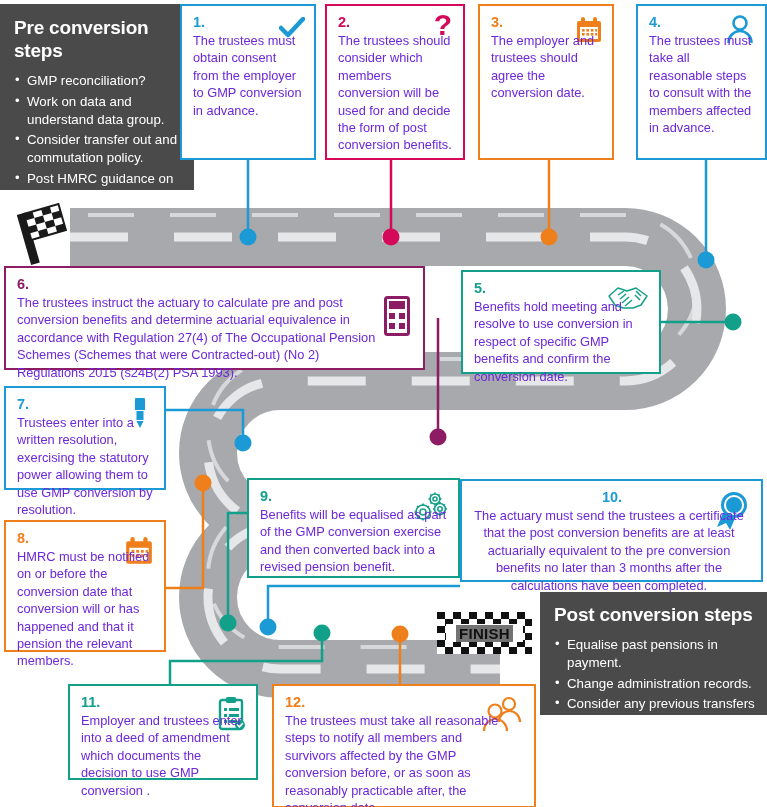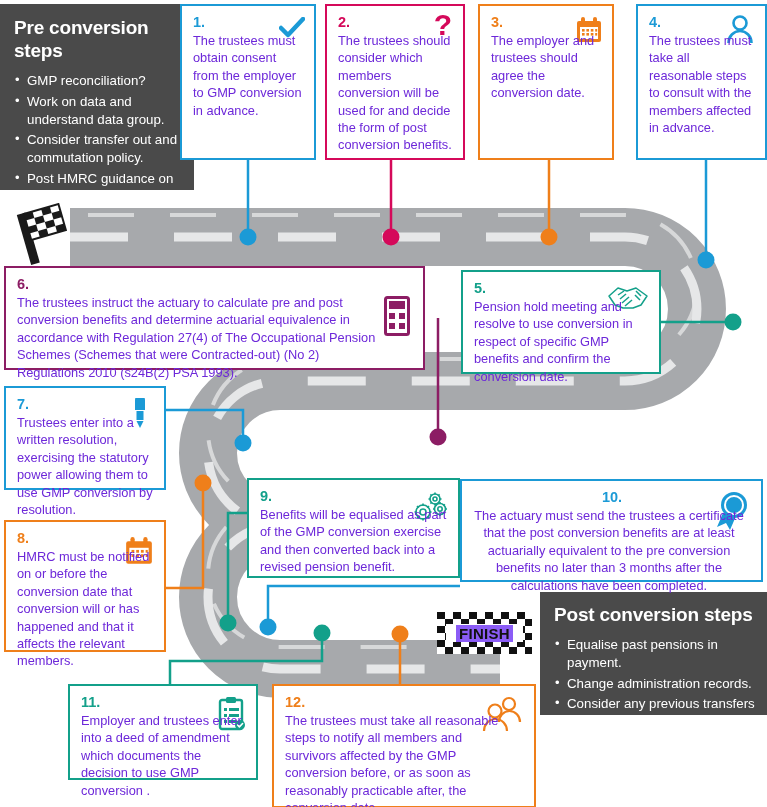--- a/index.html
+++ b/index.html
@@ -99,21 +99,21 @@
     align-items:center;
     justify-content:center;
     font-weight:bold;
     font-size:15px;
     letter-spacing:0.3px;
     color:#111;
   }
   .finish-label{
     position:relative;
     z-index:3;
-    background:#8b5cf6;
+    background:#737373;
     padding:1px 3px;
     line-height:1;
   }
 </style>
 </head>
 <body>
 
 <div id="stage">
 
   <svg class="road-layer" viewBox="0 0 767 807">
@@ -309,39 +309,39 @@
     <span class="icon" style="right:10px;top:8px;">
       <svg width="30" height="30" viewBox="0 0 30 30">
         <circle cx="15" cy="9" r="6.5" fill="none" stroke="#1b9ad6" stroke-width="2.6"></circle>
         <path d="M3.5 29 a11.5 12 0 0 1 23 0" fill="none" stroke="#1b9ad6" stroke-width="2.6"></path>
       </svg>
     </span>
   </div>
 
   <div class="card teal" style="left:461px;top:270px;width:200px;height:104px;">
     <span class="num">5.</span>
-    <span class="body">Pension hold meeting and resolve to use conversion in respect of specific GMP benefits and confirm the conversion date.</span>
+    <span class="body">Benefits hold meeting and resolve to use conversion in respect of specific GMP benefits and confirm the conversion date.</span>
     <span class="icon" style="right:8px;top:10px;">
       <svg width="46" height="32" viewBox="0 0 46 32">
         <g fill="none" stroke="#13a08a" stroke-width="1.5" stroke-linejoin="round">
           <path d="M4 14 L13 6 L22 9 L31 6 L42 14 L36 23 L28 26 L18 26 L10 23 Z"></path>
           <path d="M13 13 L19 9"></path>
             <path d="M15 17 L21 12"></path>
           <path d="M17 21 L24 15"></path>
             <path d="M20 24 L27 18"></path>
           <path d="M31 9 L36 14"></path>
             <path d="M30 13 L35 18"></path>
         </g>
       </svg>
     </span>
   </div>
 
   <div class="card purple" style="left:4px;top:266px;width:421px;height:104px;">
     <span class="num">6.</span>
-    <span class="body" style="width:370px;">The trustees instruct the actuary to calculate pre and post conversion benefits and determine actuarial equivalence in accordance with Regulation 27(4) of The Occupational Pension Schemes (Schemes that were Contracted-out) (No 2) Regulations 2010 (s24B(2) PSA 1993).</span>
+    <span class="body" style="width:370px;">The trustees instruct the actuary to calculate pre and post conversion benefits and determine actuarial equivalence in accordance with Regulation 27(4) of The Occupational Pension Schemes (Schemes that were Contracted-out) (No 2) Regulations 2015 (s24B(2) PSA 1993).</span>
     <span class="icon" style="right:13px;top:28px;">
       <svg width="26" height="40" viewBox="0 0 26 40">
         <rect x="1.5" y="1.5" width="23" height="37" rx="2" fill="none" stroke="#8c1d64" stroke-width="3"></rect>
         <rect x="5" y="5" width="16" height="8" fill="#8c1d64"></rect>
         <g fill="#8c1d64">
           <rect x="5" y="17" width="6" height="6"></rect>
             <rect x="15" y="17" width="6" height="6"></rect>
           <rect x="5" y="27" width="6" height="6"></rect>
             <rect x="15" y="27" width="6" height="6"></rect>
         </g>
@@ -357,21 +357,21 @@
         <path d="M3 2 h10 v10 h-10 z" fill="#1b9ad6"></path>
         <rect x="4.5" y="13" width="7" height="9" fill="#1b9ad6"></rect>
         <path d="M4.5 23 h7 l-3.5 7 z" fill="#1b9ad6"></path>
         <path d="M3 2 a5 5 0 0 1 10 0" fill="#1b9ad6"></path>
       </svg>
     </span>
   </div>
 
   <div class="card orange" style="left:4px;top:520px;width:162px;height:132px;">
     <span class="num">8.</span>
-    <span class="body">HMRC must be notified on or before the conversion date that conversion will or has happened and that it affects the relevant members.</span>
+    <span class="body">HMRC must be notified on or before the conversion date that conversion will or has happened and that it pension the relevant members.</span>
     <span class="icon" style="right:10px;top:14px;">
       <svg width="30" height="30" viewBox="0 0 28 28">
         <rect x="2" y="5" width="24" height="21" rx="2" fill="#ef7f1a"></rect>
         <rect x="5" y="11" width="18" height="12" fill="#ffffff"></rect>
         <g fill="#ef7f1a">
           <rect x="7" y="13" width="2.6" height="2.6"></rect>
             <rect x="11.4" y="13" width="2.6" height="2.6"></rect>
           <rect x="15.8" y="13" width="2.6" height="2.6"></rect>
             <rect x="20.2" y="13" width="2" height="2.6"></rect>
           <rect x="7" y="17" width="2.6" height="2.6"></rect>

